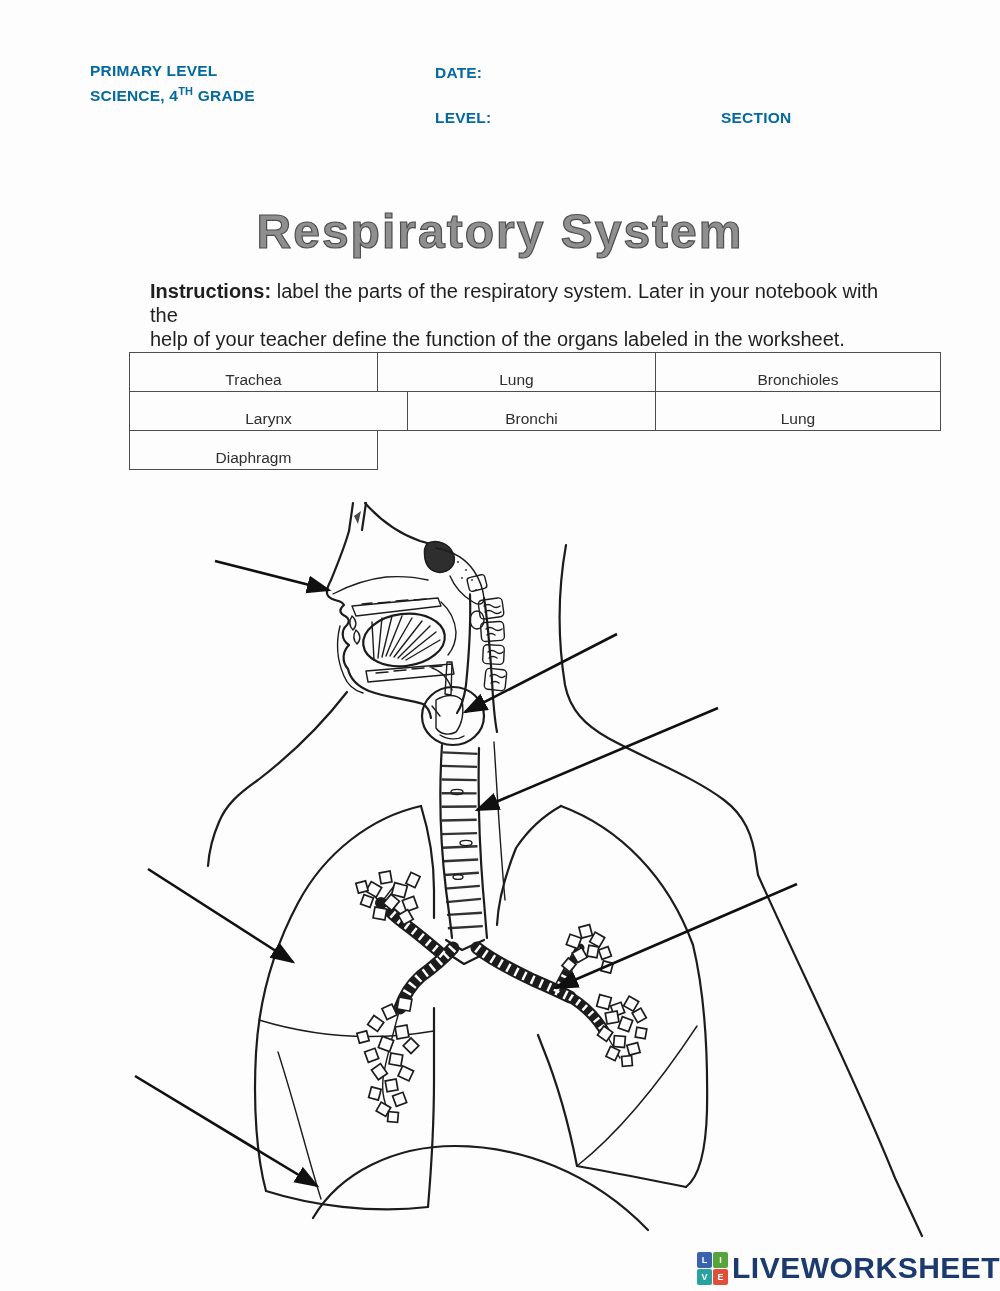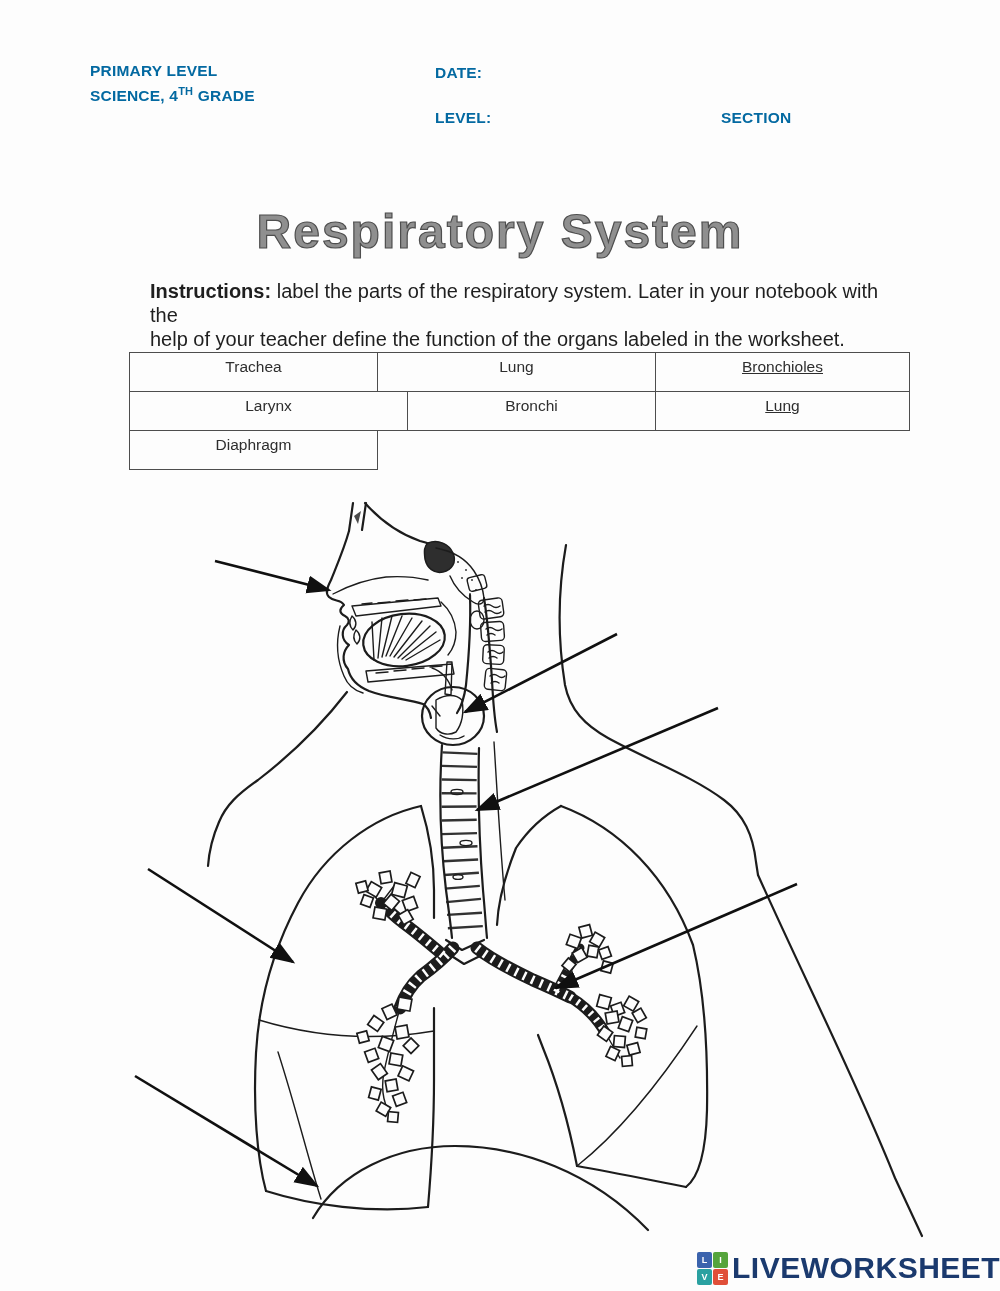--- a/index.html
+++ b/index.html
@@ -20,24 +20,24 @@
   }
   
   .instr{left:140px;top:279px;width:740px;font-size:20px;line-height:24px;color:#1f1f1f;margin-left:10px;}
   .instr b{font-weight:bold;}
   
   .wb{left:130px;top:353px;}
   .wb-row{display:flex;}
   .wb-cell{
     box-sizing:border-box;border:1px solid #4d4d4d;
     margin-left:-1px;margin-top:-1px;
-    height:40px;padding-top:5px;text-align:center;
+    height:40px;padding-top:18px;text-align:center;
     font-size:15.5px;color:#2e2e2e;background:transparent;
   }
-  .c1{width:249px;} .c2{width:279px;} .c3{width:255px;text-decoration:underline;}
+  .c1{width:249px;} .c2{width:279px;} .c3{width:286px;}
   
   svg.diagram{left:0;top:0;}
   .ln{fill:none;stroke:#1c1c1c;stroke-width:2.2;stroke-linecap:round;stroke-linejoin:round;}
   .thin{stroke-width:1.4;}
   .thick{fill:none;stroke:#1c1c1c;stroke-linecap:round;stroke-linejoin:round;}
   .sq{fill:#fdfdfd;stroke:#1c1c1c;stroke-width:1.7;}
   .arrow{fill:none;stroke:#101010;stroke-width:2.6;}
   
   .logo{left:697px;top:1251px;display:flex;align-items:center;}
   .logo-grid{display:grid;grid-template-columns:15px 15px;grid-template-rows:16px 16px;gap:1px;margin-right:4px;}

